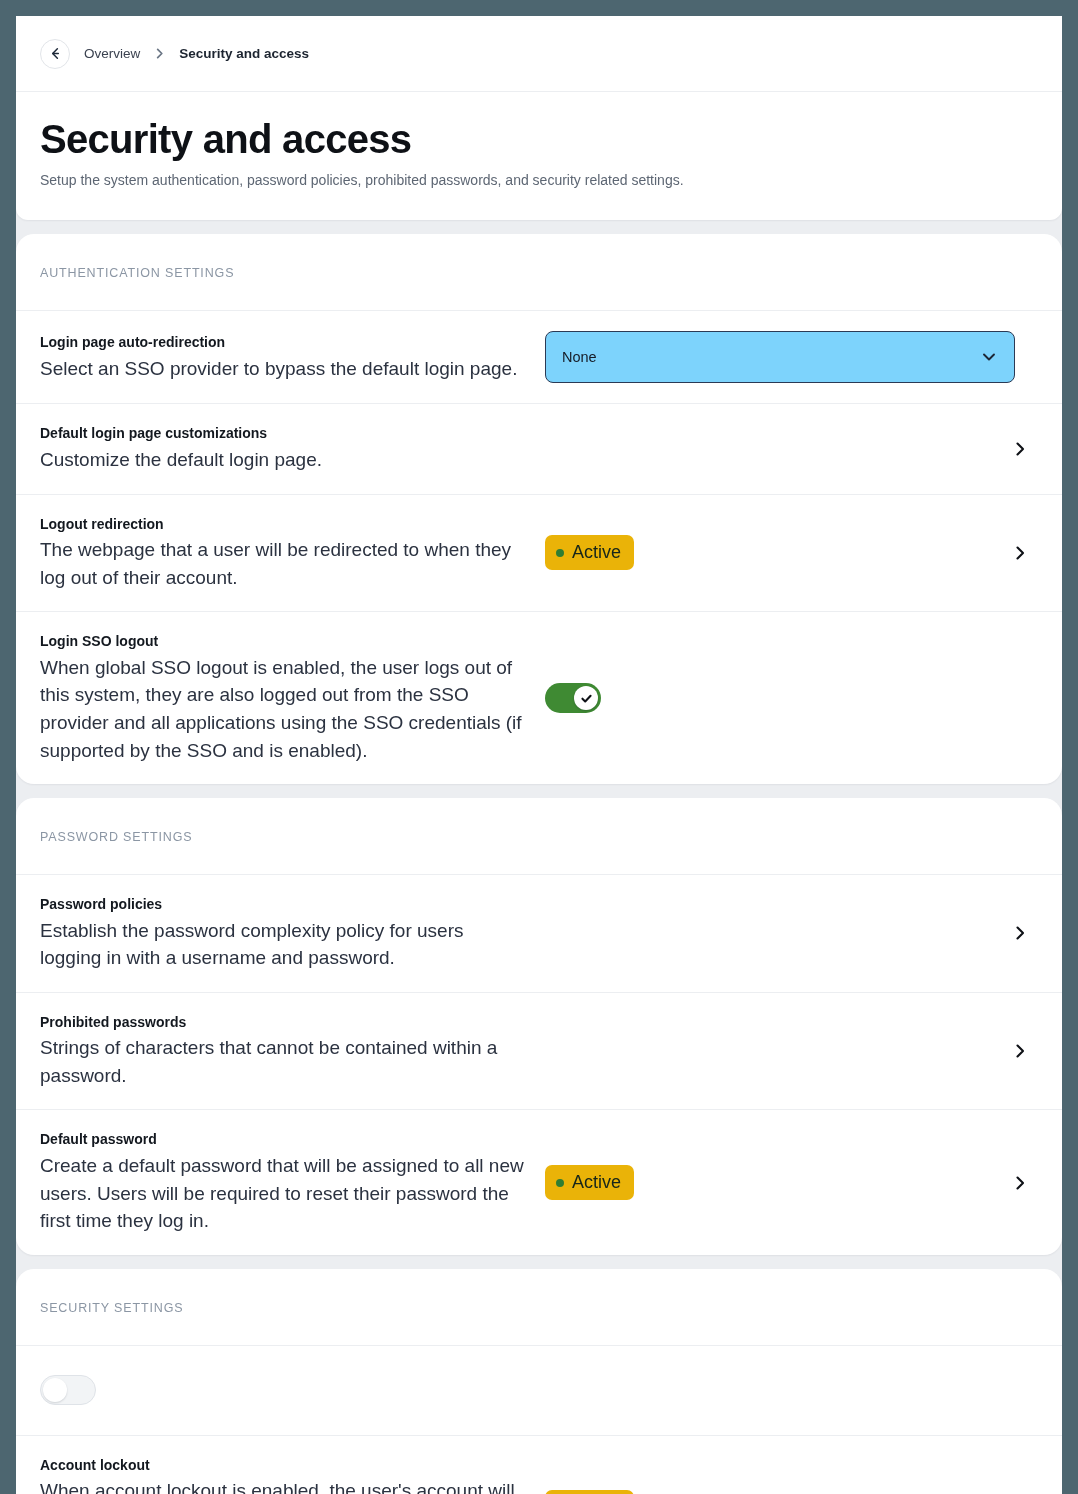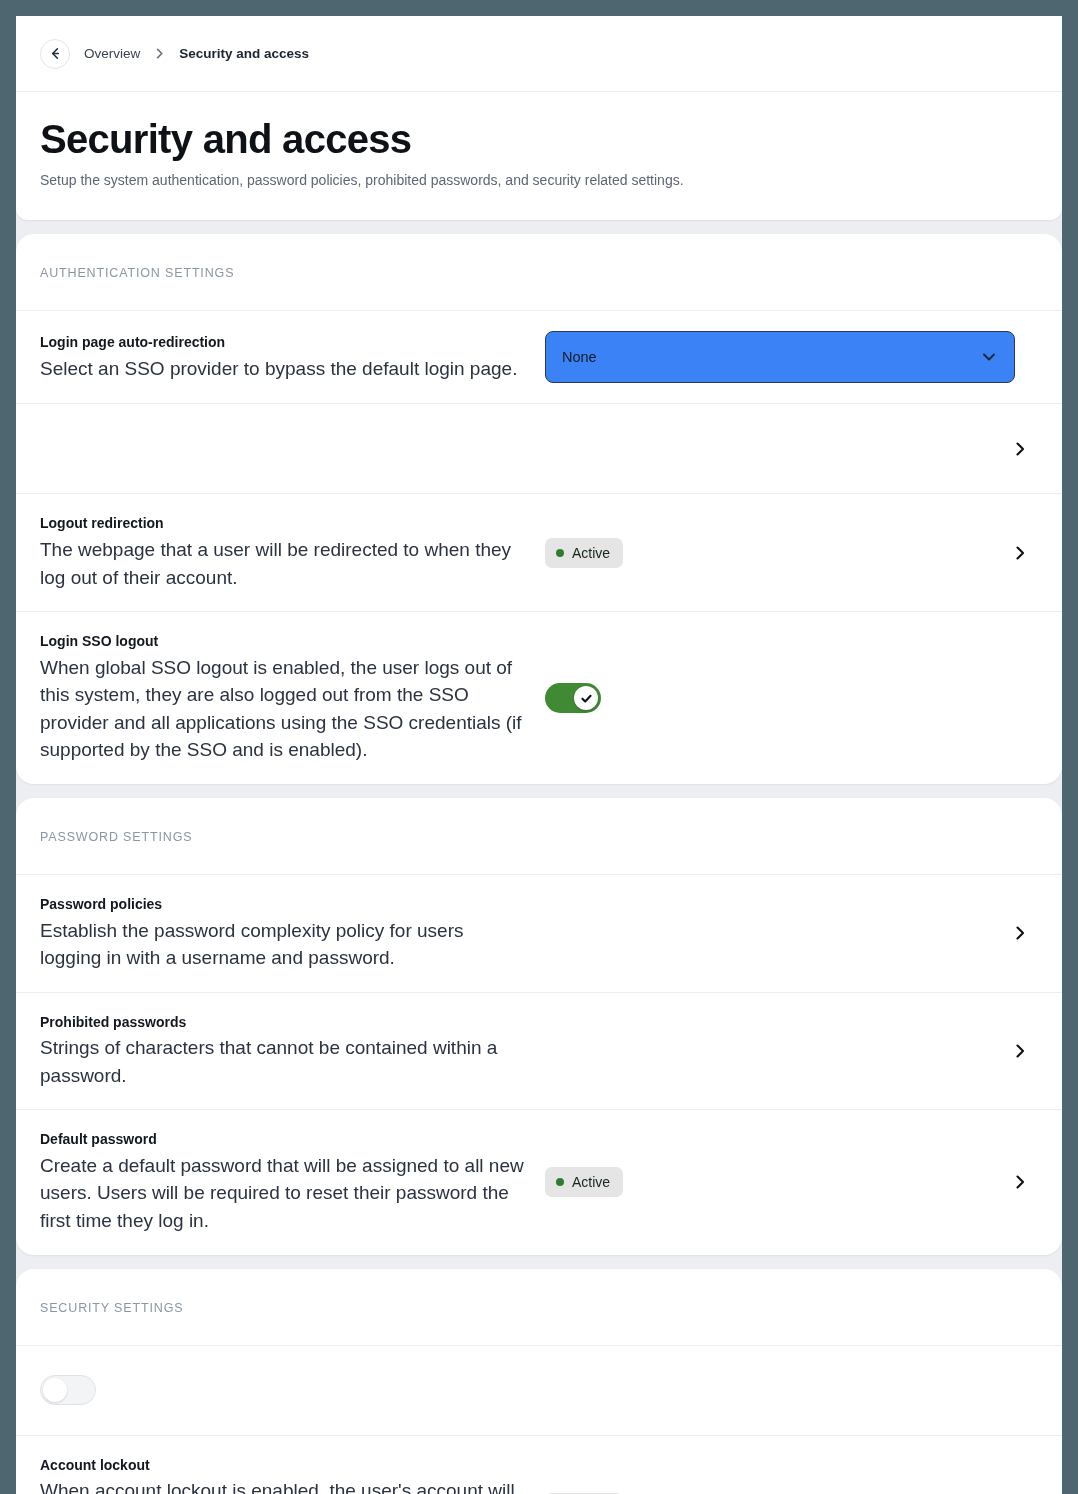--- a/index.html
+++ b/index.html
@@ -134,40 +134,40 @@
     align-items: center;
     justify-content: center;
     cursor: pointer;
   }
 
   
   .badge {
     display: inline-flex;
     align-items: center;
     gap: 8px;
-    background: #e5e5e5;
+    background: #eab308;
     border-radius: 7px;
     padding: 7px 13px 7px 11px;
-    font-size: 14px;
+    font-size: 18px;
     color: #17261a;
   }
   .badge-dot {
     width: 8px; height: 8px;
     border-radius: 50%;
     background: #2f7d32;
     flex: 0 0 auto;
   }
 
   
   .select {
     width: 470px;
     height: 52px;
     border: 1px solid #2b3a55;
     border-radius: 8px;
-    background: #3b82f6;
+    background: #7dd3fc;
     display: flex;
     align-items: center;
     padding: 0 16px;
     font-size: 14.5px;
     color: #151b26;
     cursor: pointer;
   }
   .select-value { flex: 1 1 auto; }
   .select-icon { flex: 0 0 auto; display: flex; align-items: center; }
 
@@ -264,20 +264,24 @@
             <svg width="18" height="18" viewBox="0 0 18 18" fill="none">
               <path d="M4 6.5L9 11.5L14 6.5" stroke="#1c2635" stroke-width="1.9" stroke-linecap="round" stroke-linejoin="round"></path>
             </svg>
           </span>
         </div>
       </div>
       <div class="row-chevron"></div>
     </div>
 
     <div class="row clickable">
+      <div class="row-text">
+        <div class="row-title">Default login page customizations</div>
+        <div class="row-desc">Customize the default login page.</div>
+      </div>
       <div class="row-control"></div>
       <div class="row-chevron">
         <svg width="14" height="18" viewBox="0 0 14 18" fill="none">
           <path d="M4.5 3.5L10 9L4.5 14.5" stroke="#0e1116" stroke-width="2.1" stroke-linecap="round" stroke-linejoin="round"></path>
         </svg>
       </div>
     </div>
 
     <div class="row clickable">
       <div class="row-text">

